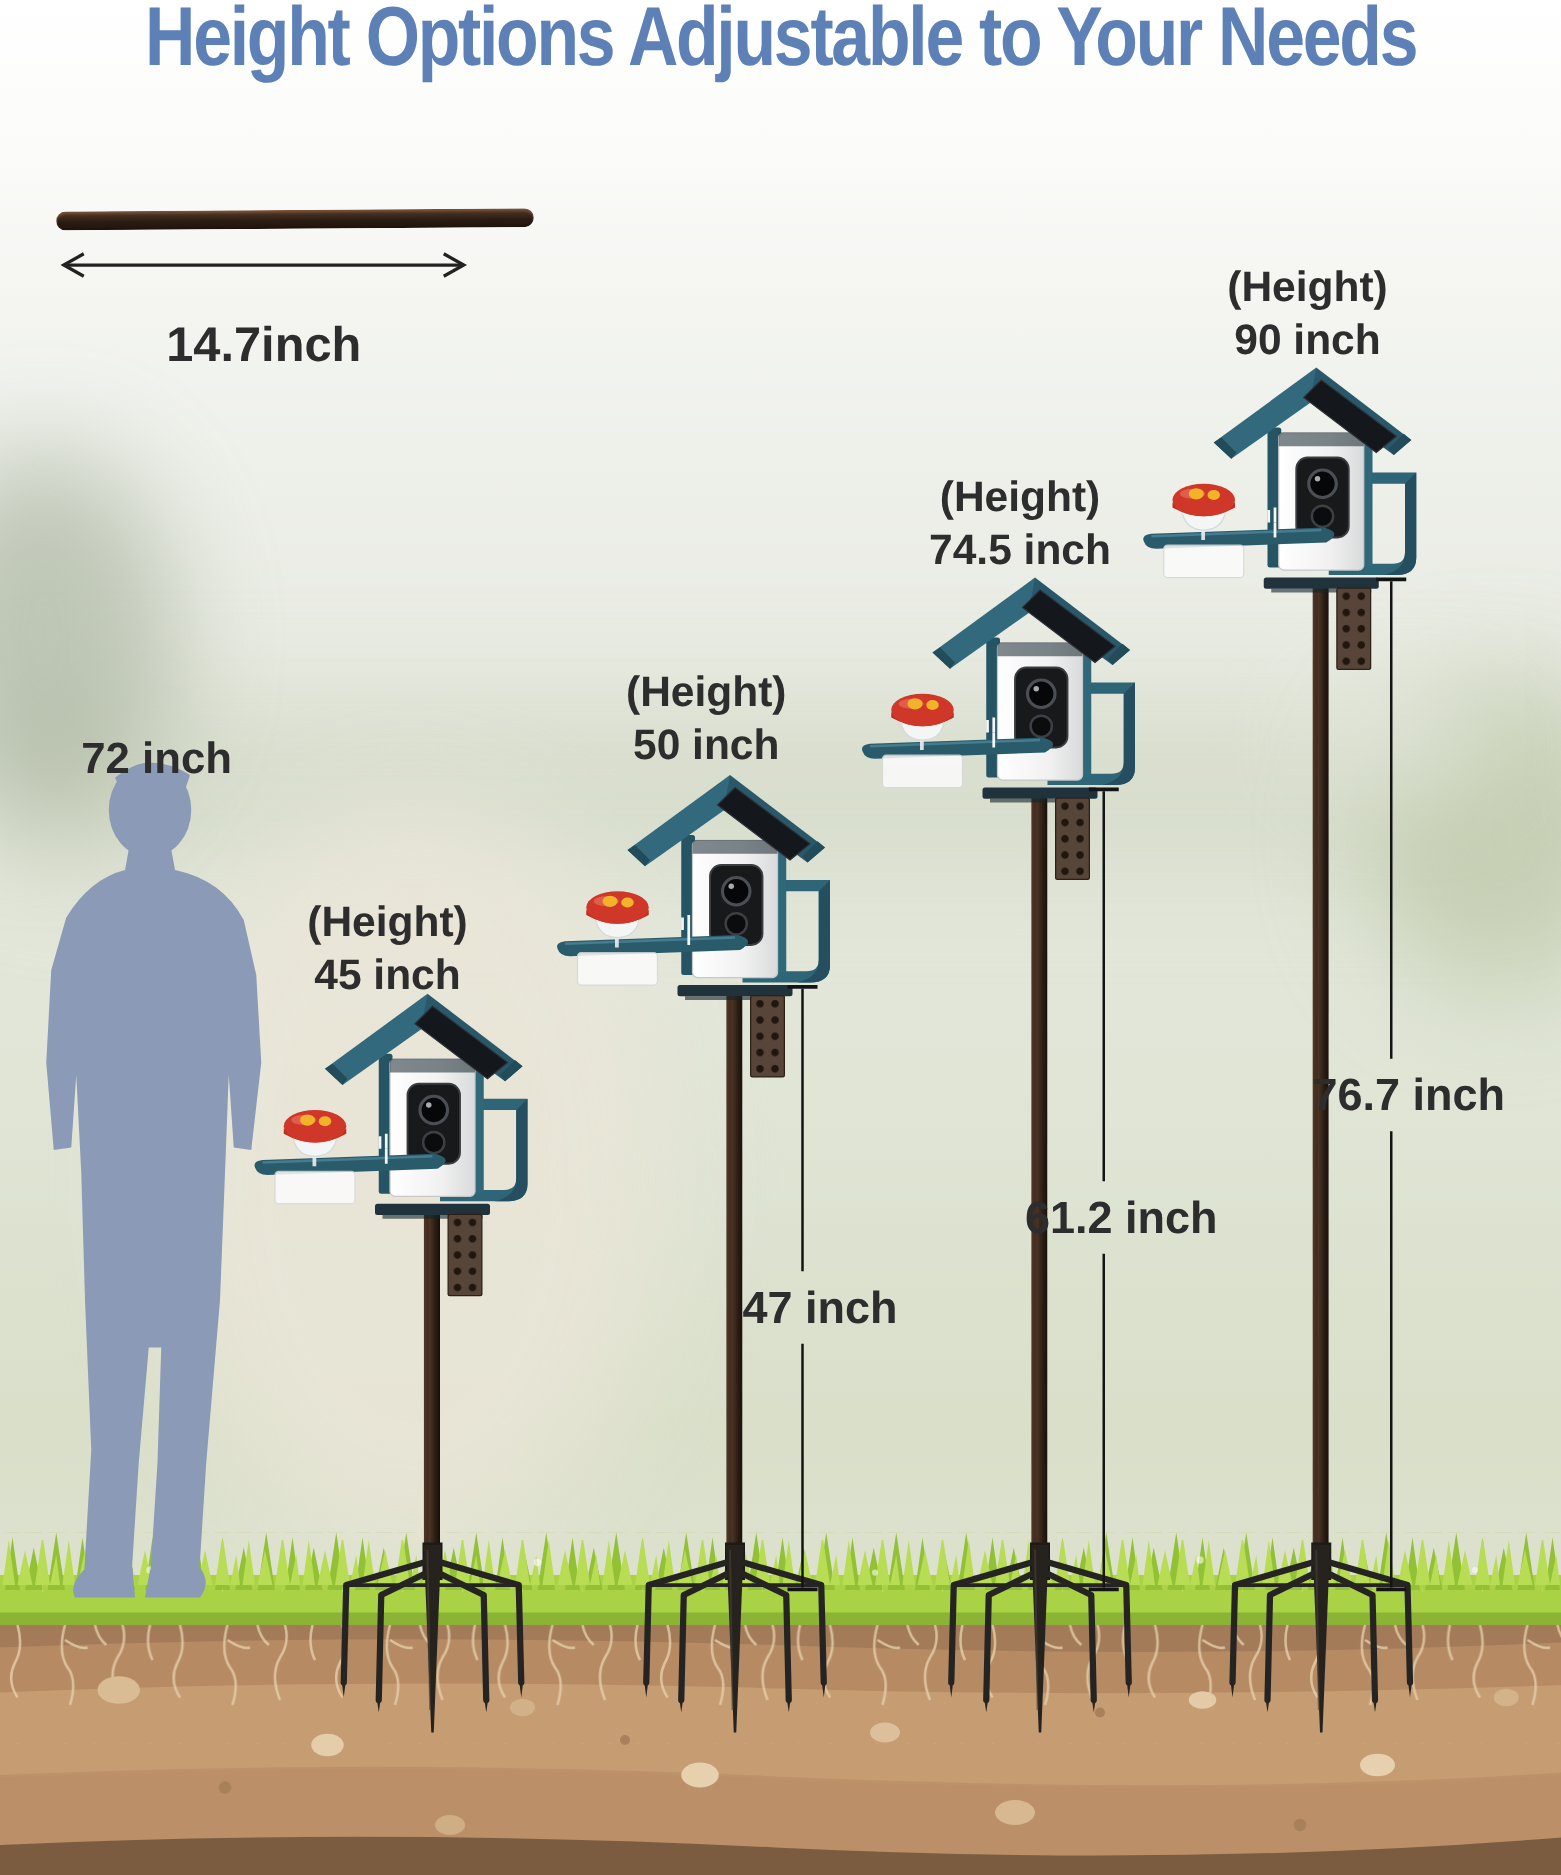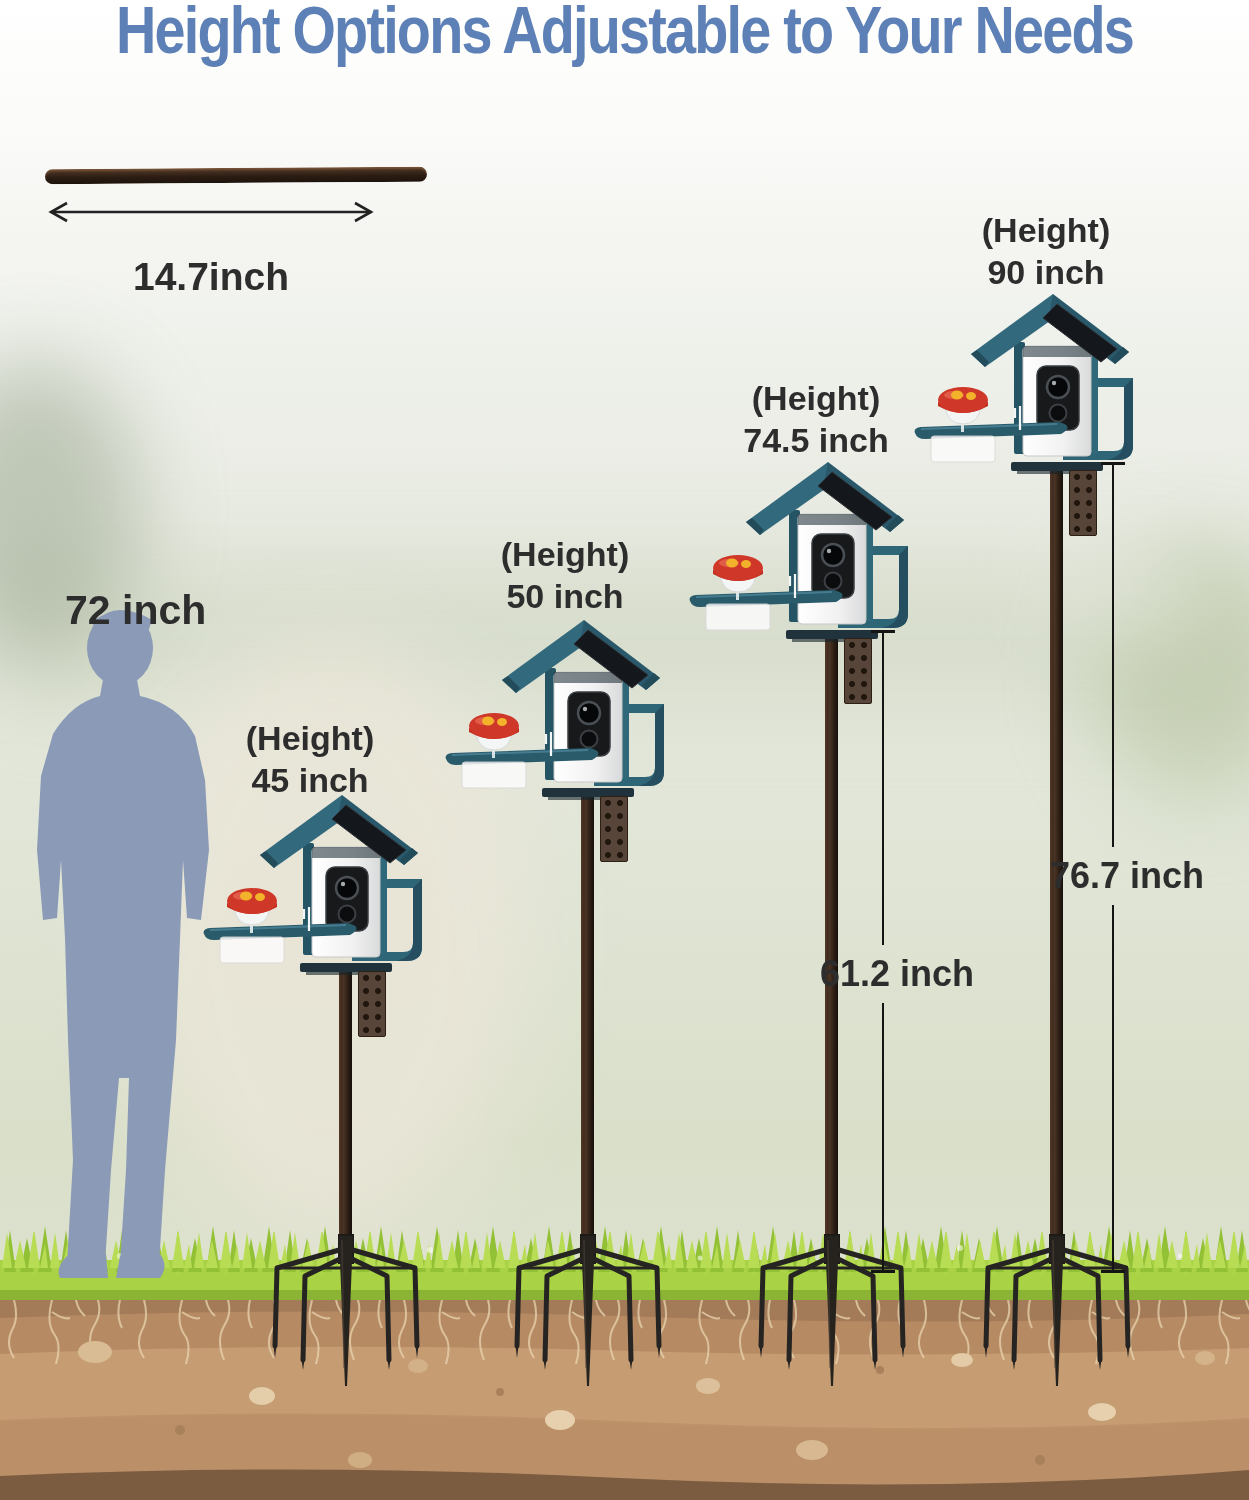--- a/index.html
+++ b/index.html
@@ -26,21 +26,21 @@
   
   .rod{position:absolute;z-index:5;left:45px;top:168px;width:382px;height:15px;border-radius:8px;
        transform:rotate(-.4deg);
        background:linear-gradient(180deg,#553c2a,#2c1d13 55%,#1d130c),
                   repeating-linear-gradient(90deg,rgba(161,102,58,.35) 0 16px,rgba(0,0,0,0) 16px 42px);
        background-blend-mode:normal;box-shadow:inset 0 2px 2px rgba(190,130,80,.35);}
   .arrow-svg{position:absolute;z-index:5;left:45px;top:200px;}
   .rod-label{left:211px;top:228px;font-size:39px;transform:translateX(-50%);}
   
   .person-svg{position:absolute;z-index:4;left:8px;top:608px;}
-  .person-label{left:65px;top:560px;font-size:41px;}
+  .person-label{left:65px;top:560px;font-size:35px;}
   
   .grass{position:absolute;z-index:2;left:0;top:1226px;}
   .soil{position:absolute;z-index:3;left:0;top:1300px;}
   
   .feeder-svg{position:absolute;z-index:5;width:235px;height:185px;}
   .pole{position:absolute;z-index:5;width:13px;border-radius:4px;
         background:linear-gradient(90deg,#241711,#4a3425 35%,#2c1e14 70%,#17100b),
                    repeating-linear-gradient(180deg,rgba(150,96,56,.28) 0 26px,rgba(0,0,0,0) 26px 64px);
         box-shadow:inset 2px 0 2px rgba(200,140,90,.25);}
   .strip{position:absolute;z-index:6;width:26px;height:64px;border:1px solid #2c2014;border-radius:2px;
@@ -242,20 +242,27 @@
     <div>50 inch</div>
   </div>
   <div class="pole" style="left:581px;top:791px;height:471px"></div>
   <div class="strip" style="left:600px;top:796px"></div>
   <svg class="stake-svg" style="left:503px" viewBox="0 0 170 185">
       <use href="#sym-stake"></use>
     </svg>
   <svg class="feeder-svg" style="left:442px;top:616px" viewBox="0 0 235 185">
       <use href="#sym-feeder"></use>
     </svg>
+  <div class="measure" style="left:597px;top:788px;height:485px">
+    <div class="cap"></div>
+    <div class="seg" style="height:226px"></div>
+    <div class="mlabel">47 inch</div>
+    <div class="seg2"></div>
+    <div class="cap"></div>
+  </div>
 
   <div class="lbl hlabel" style="left:816px;top:350px">
     <div>(Height)</div>
     <div>74.5 inch</div>
   </div>
   <div class="pole" style="left:825px;top:633px;height:629px"></div>
   <div class="strip" style="left:844px;top:638px"></div>
   <svg class="stake-svg" style="left:747px" viewBox="0 0 170 185">
       <use href="#sym-stake"></use>
     </svg>

